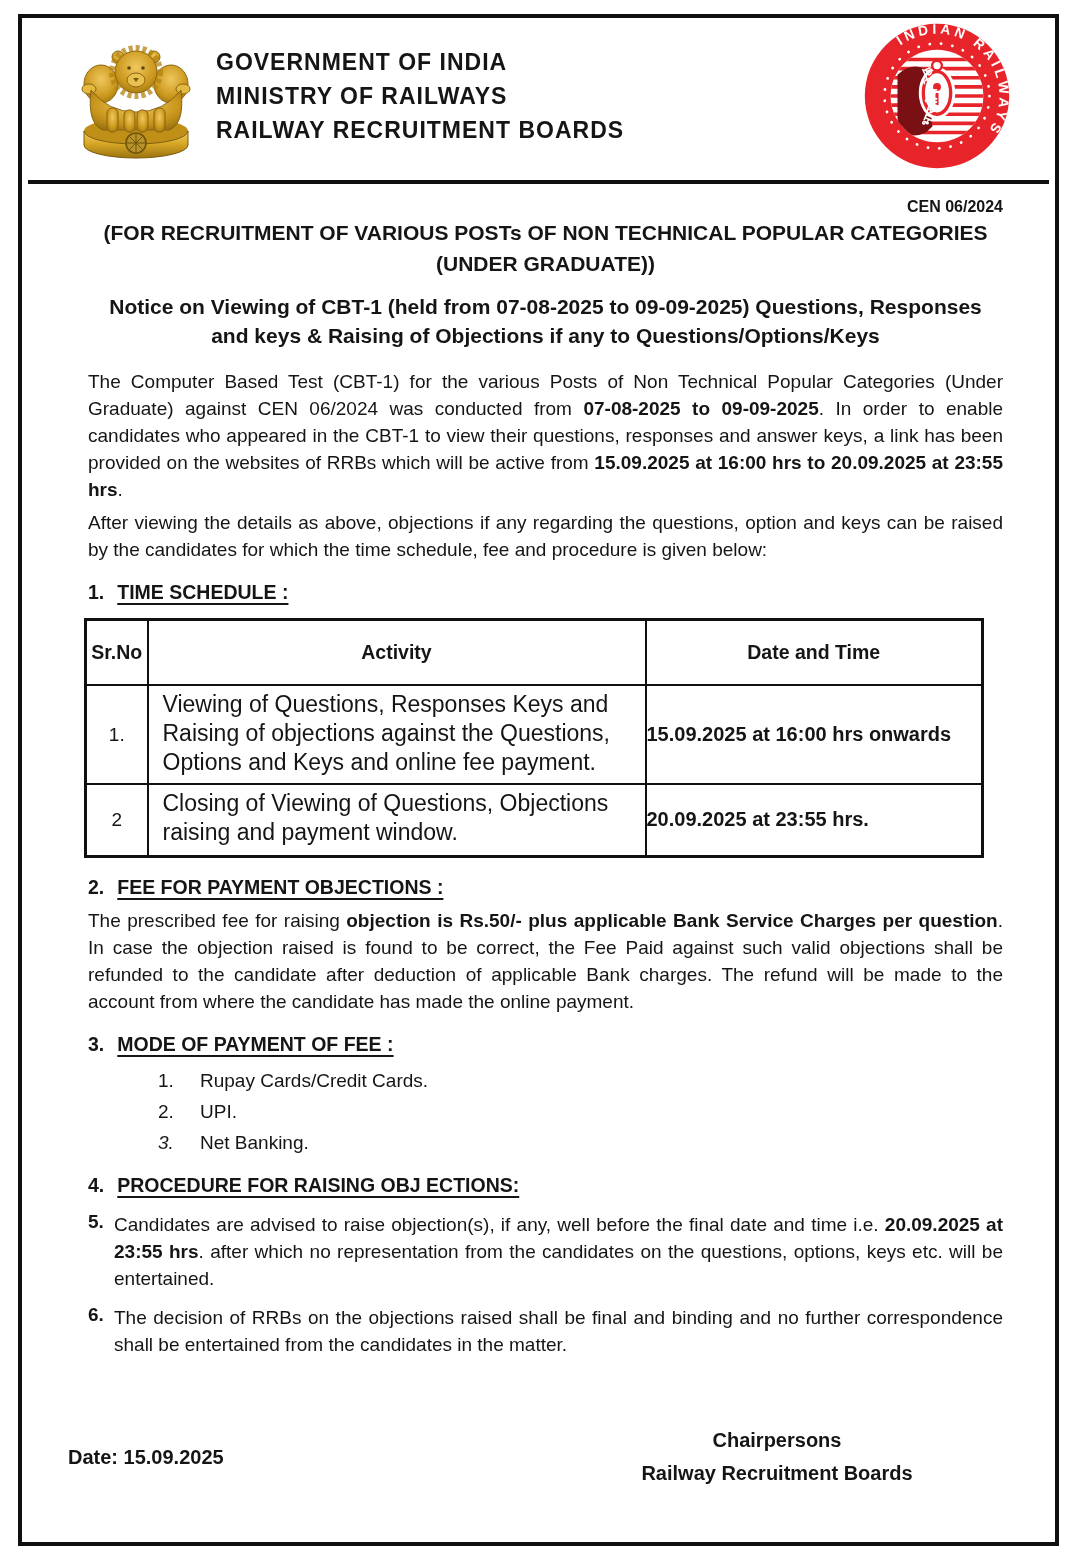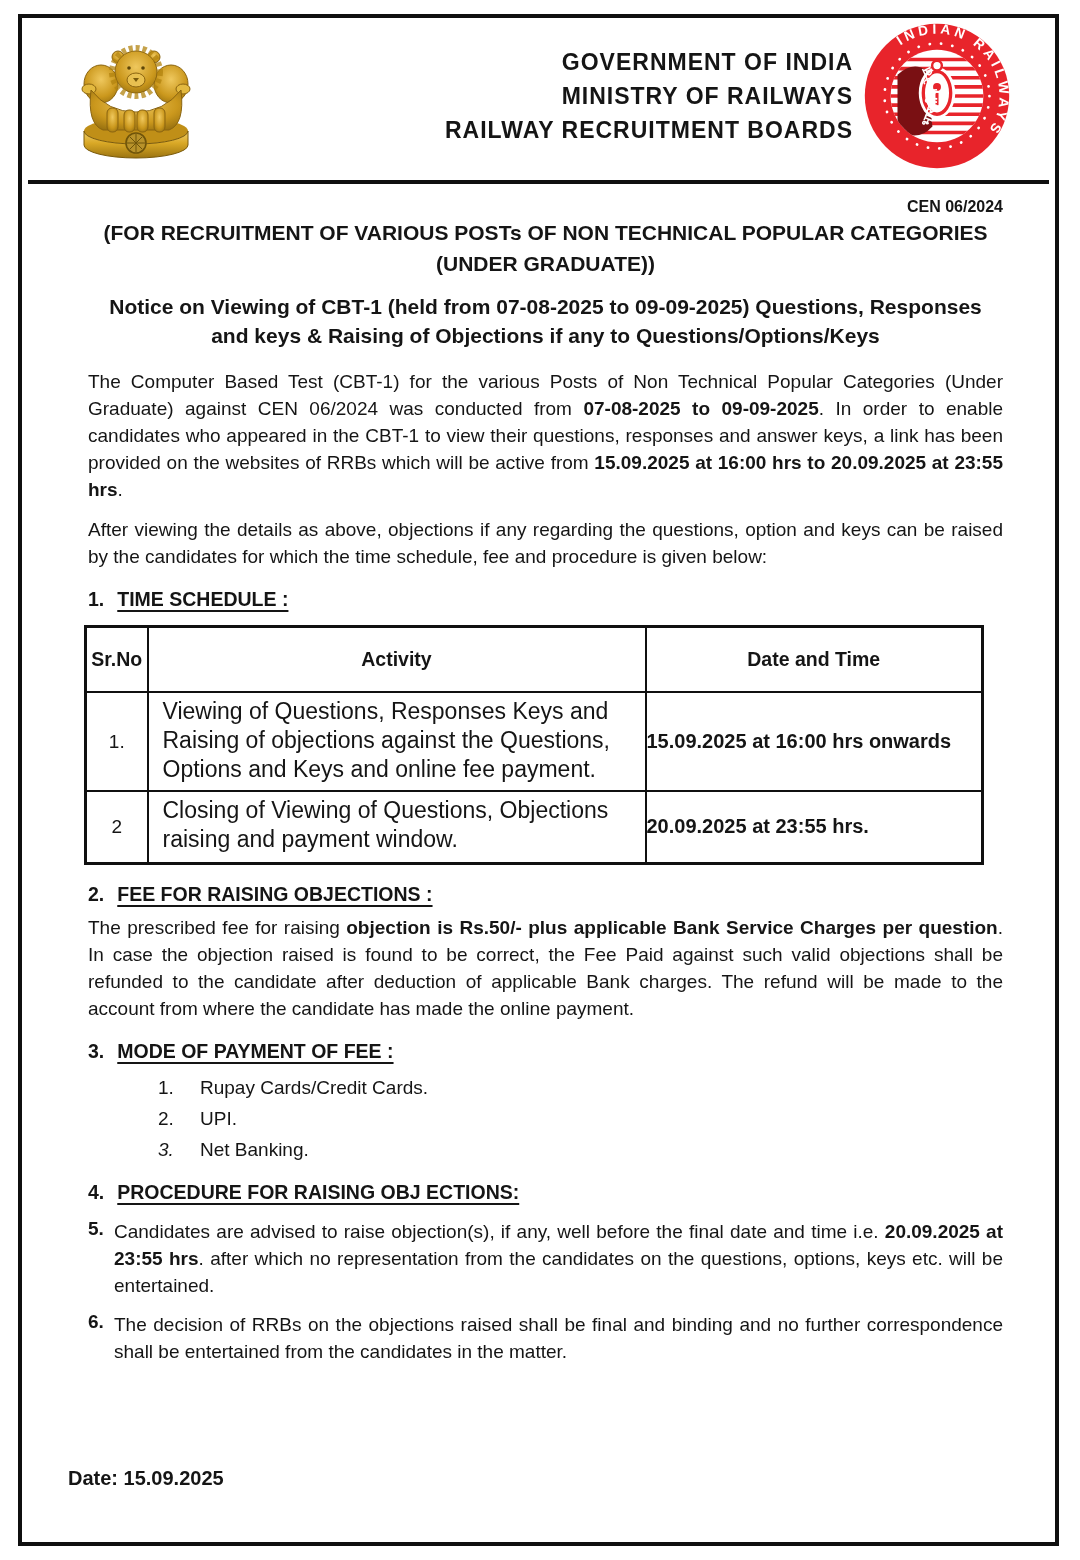--- a/index.html
+++ b/index.html
@@ -3,32 +3,32 @@
 <meta charset="utf-8">
 <style>
   html,body{margin:0;padding:0;background:#ffffff;}
   body{width:1080px;height:1560px;font-family:"Liberation Sans",sans-serif;color:#151515;overflow:hidden;}
   .page{position:relative;width:1080px;height:1560px;background:#fff;}
   .frame{position:absolute;left:18px;top:14px;width:1041px;height:1532px;border:4px solid #0f0f0f;box-sizing:border-box;background:#fff;overflow:hidden;}
 
   
   .header{display:flex;align-items:center;padding:12px 34px 4px 34px;height:148px;box-sizing:border-box;}
   .emblem-wrap{width:160px;display:flex;justify-content:center;}
-  .header-center{flex:1;text-align:right;font-weight:700;font-size:23px;letter-spacing:1px;line-height:34px;}
+  .header-center{flex:1;text-align:left;font-weight:700;font-size:23px;letter-spacing:1px;line-height:34px;}
   .logo-wrap{width:168px;display:flex;justify-content:center;}
   .divider{border:none;border-top:4px solid #101010;margin:14px 6px 0 6px;}
 
   
   .content{padding:6px 52px 0 66px;font-size:19px;}
   .cen{margin-top:8px;text-align:right;font-weight:700;font-size:16px;}
   .sub-line{margin-top:2px;text-align:center;font-weight:700;font-size:21px;line-height:29px;}
   .notice{margin:14px auto 0;max-width:940px;text-align:center;font-weight:700;font-size:21px;line-height:29px;}
   .para{margin:0;text-align:justify;line-height:27px;}
   .p1{margin-top:18px;}
-  .p2{margin-top:13px;}
+  .p2{margin-top:6px;}
 
   .sec{margin-top:18px;display:flex;align-items:baseline;font-weight:700;font-size:19.5px;}
   .sec .num{margin-right:13px;}
   .sec .txt{text-decoration:underline;text-decoration-thickness:2px;text-underline-offset:4px;}
 
   table.schedule{border-collapse:collapse;margin:14px 0 0 -4px;width:897px;border:3px solid #101010;table-layout:fixed;}
   table.schedule th,table.schedule td{border:2px solid #101010;box-sizing:border-box;}
   table.schedule th{font-size:19.5px;font-weight:700;height:20px;padding:20px 4px;}
   col.c-sr{width:62px;}col.c-act{width:498px;}col.c-dt{width:337px;}
   td.sr{text-align:center;font-size:19px;height:92px;}
@@ -185,21 +185,21 @@
           <tr>
             <td class="sr sr2">2</td>
             <td class="act">Closing of Viewing of Questions, Objections raising and payment window.</td>
             <td class="dt">20.09.2025 at 23:55 hrs.</td>
           </tr>
         </tbody>
       </table>
 
       <div class="sec">
         <span class="num">2.</span>
-        <span class="txt">FEE FOR RAISING OBJECTIONS :</span>
+        <span class="txt">FEE FOR PAYMENT OBJECTIONS :</span>
       </div>
       <p class="para" style="margin-top:8px;"><span>The prescribed fee for raising </span><span style="font-weight: 700;">objection is Rs.50/- plus applicable Bank Service Charges per question</span><span>. In case the objection raised is found to be correct, the Fee Paid against such valid objections shall be refunded to the candidate after deduction of applicable Bank charges. The refund will be made to the account from where the candidate has made the online payment.</span></p>
 
       <div class="sec">
         <span class="num">3.</span>
         <span class="txt">MODE OF PAYMENT OF FEE :</span>
       </div>
       <div class="list">
         <div class="list-item">
           <span>1.</span>
@@ -225,16 +225,20 @@
         <span class="body"><span>Candidates are advised to raise objection(s), if any, well before the final date and time i.e. </span><span style="font-weight: 700;">20.09.2025 at 23:55 hrs</span><span>. after which no representation from the candidates on the questions, options, keys etc. will be entertained.</span></span>
       </div>
       <div class="nitem i6">
         <span class="num">6.</span>
         <span class="body">The decision of RRBs on the objections raised shall be final and binding and no further correspondence shall be entertained from the candidates in the matter.</span>
       </div>
     </div>
 
     <div class="footer">
       <div class="date">Date: 15.09.2025</div>
+      <div class="sig">
+        <div>Chairpersons</div>
+        <div>Railway Recruitment Boards</div>
+      </div>
     </div>
 
   </div>
 </div>
 
 </body></html>

